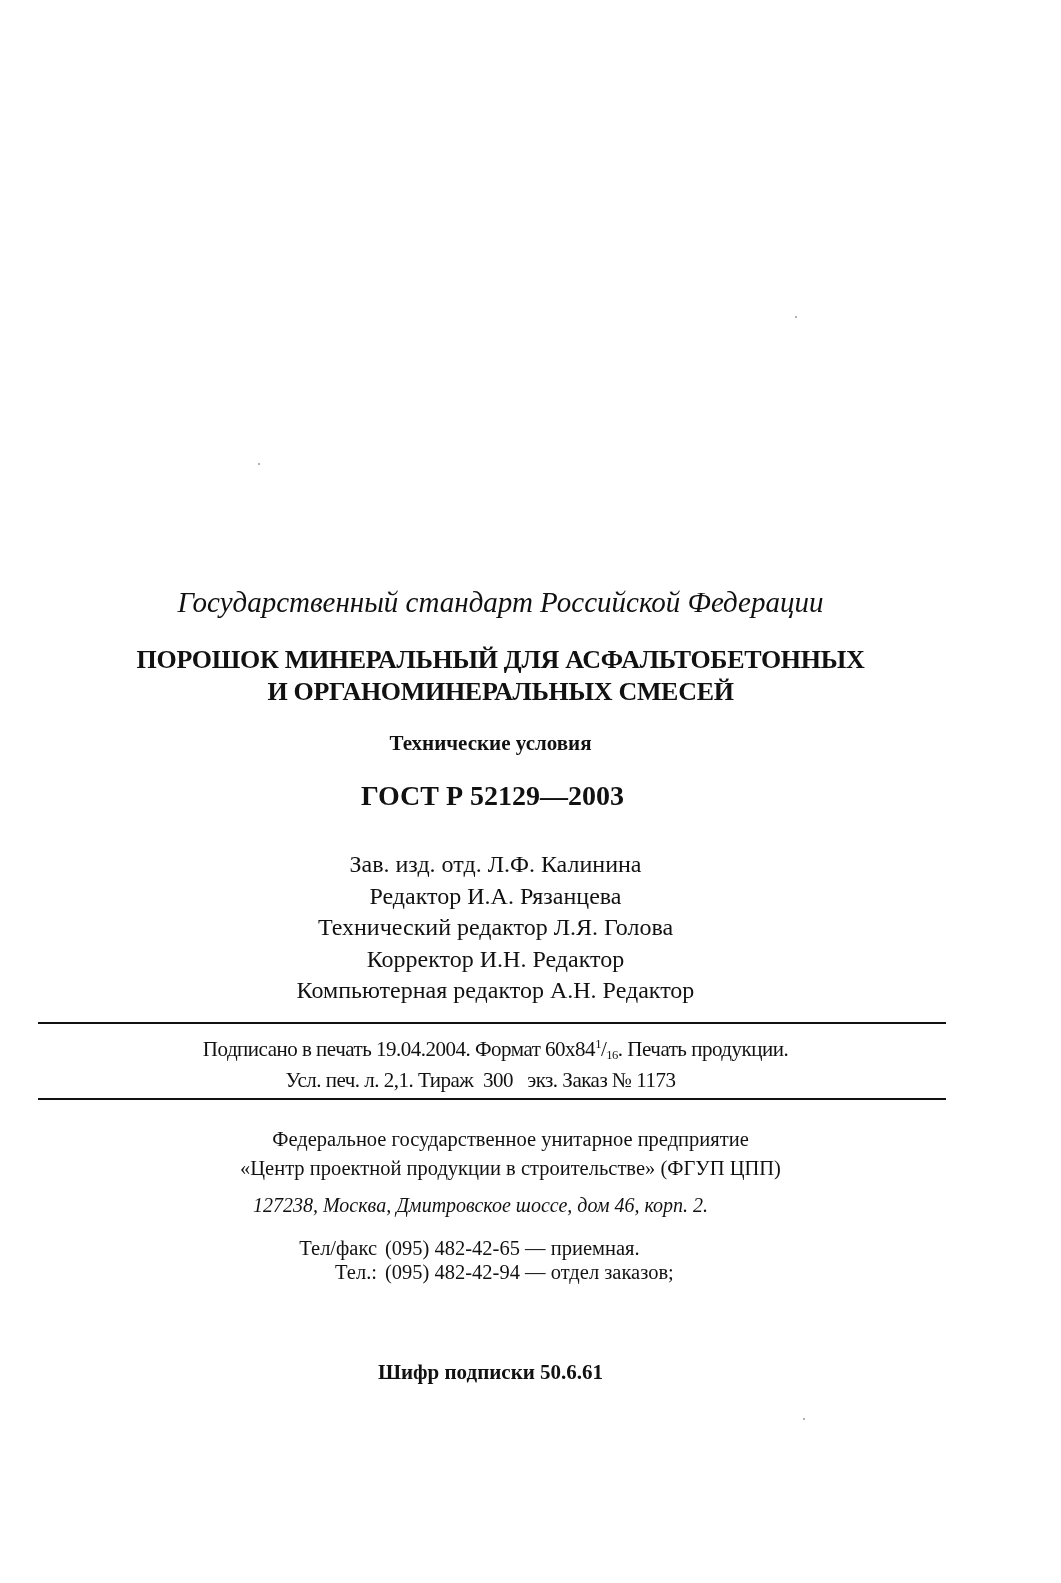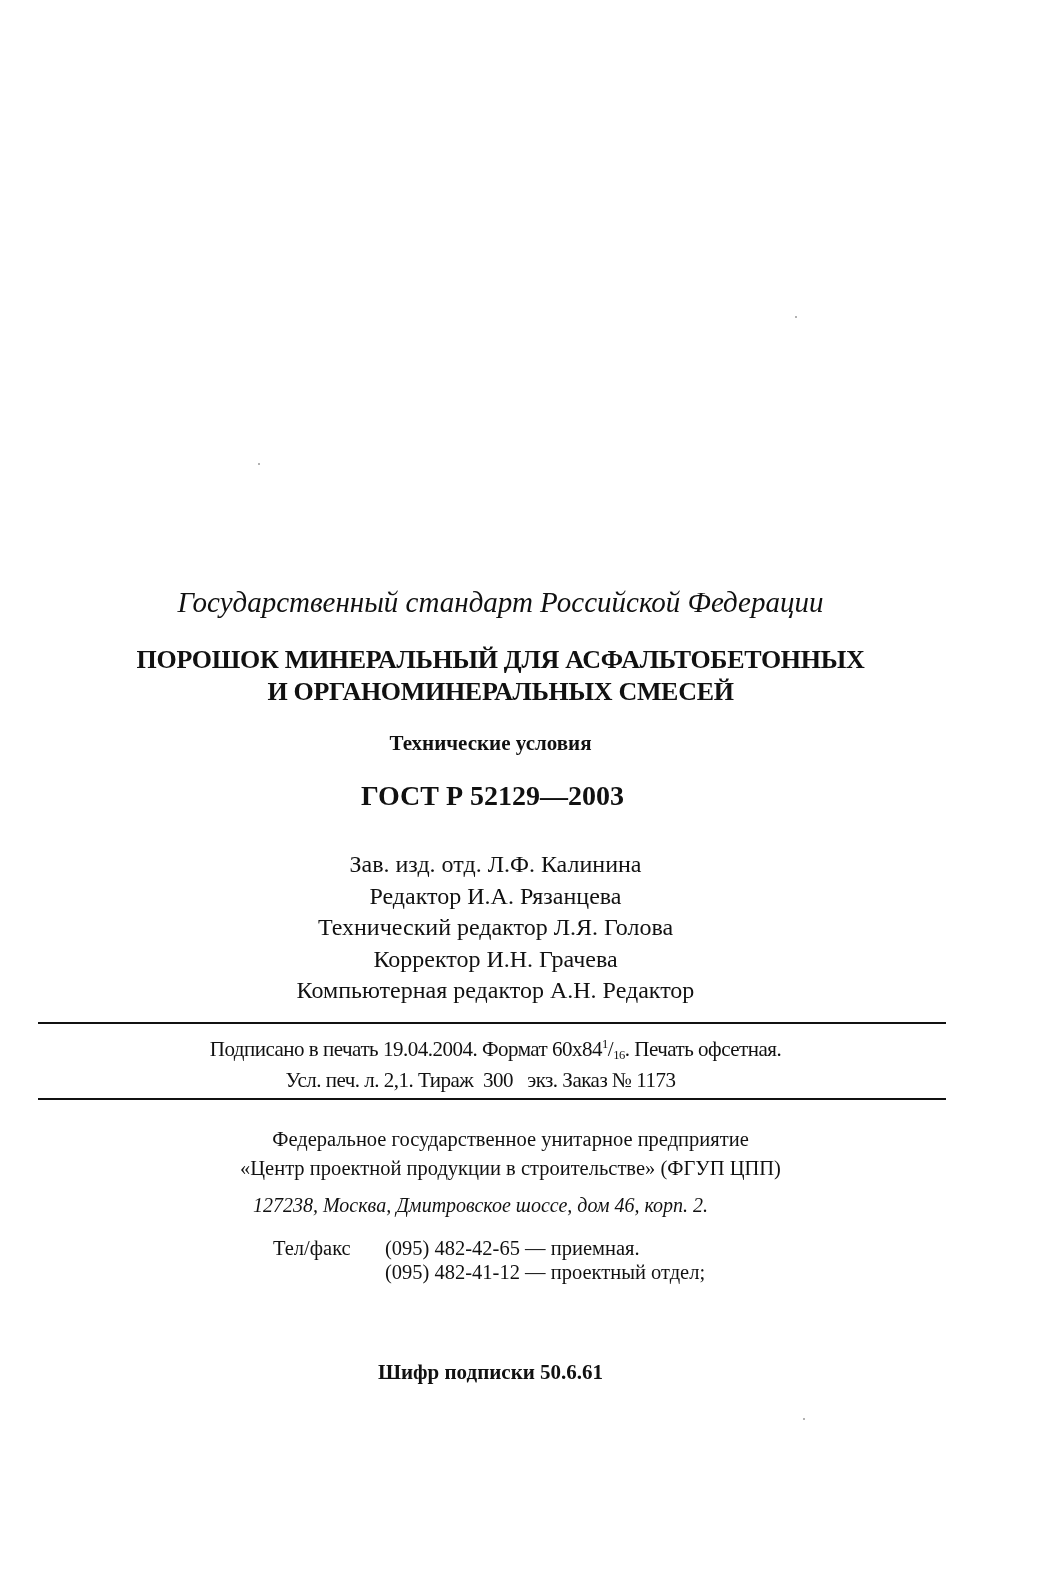--- a/index.html
+++ b/index.html
@@ -17,56 +17,56 @@
   .credits { top: 849px; font-size: 24px; line-height: 31.5px; left: -35px; }
   .credits div { white-space: nowrap; }
   .rule { position: absolute; left: 38px; width: 908px; height: 2px; background: #111; }
   .print1 { top: 1037px; font-size: 21px; left: -35px; letter-spacing: -0.5px; }
   .print2 { top: 1068px; font-size: 21px; left: -50px; letter-spacing: -0.5px; }
   .org1 { top: 1128px; font-size: 20.5px; left: -20px; }
   .org2 { top: 1157px; font-size: 20.5px; left: -20px; }
   .addr { top: 1194px; font-size: 20px; font-style: italic; left: -50px; }
   .phones { position: absolute; top: 1236px; left: 273px; font-size: 20.5px; line-height: 24px; }
   .phone-row { display: flex; white-space: nowrap; }
-  .ph-label { width: 112px; text-align: left; padding-right: 8px; box-sizing: border-box; }
+  .ph-label { width: 112px; text-align: right; padding-right: 8px; box-sizing: border-box; }
   .cipher { top: 1360px; font-size: 21px; font-weight: bold; left: -40px; }
   sup { font-size: 0.6em; vertical-align: 0.6em; }
   sub { font-size: 0.6em; vertical-align: -0.2em; }
   .dot { position: absolute; width: 2px; height: 2px; background: #999; border-radius: 1px; }
 </style>
 </head>
 <body>
 
 <div class="abs std">Государственный стандарт Российской Федерации</div>
 <div class="abs t1">ПОРОШОК МИНЕРАЛЬНЫЙ ДЛЯ АСФАЛЬТОБЕТОННЫХ</div>
 <div class="abs t2">И ОРГАНОМИНЕРАЛЬНЫХ СМЕСЕЙ</div>
 <div class="abs sub">Технические условия</div>
 <div class="abs gost">ГОСТ Р 52129—2003</div>
 
 <div class="abs credits">
   <div><span>Зав. изд. отд.</span> <span class="ital">Л.Ф. Калинина</span></div>
   <div><span>Редактор</span> <span class="ital">И.А. Рязанцева</span></div>
   <div><span>Технический редактор</span> <span class="ital">Л.Я. Голова</span></div>
-  <div><span>Корректор</span> <span class="ital">И.Н. Грачева</span></div>
+  <div><span>Корректор</span> <span class="ital">И.Н. Редактор</span></div>
   <div><span>Компьютерная редактор</span> <span class="ital">А.Н. Редактор</span></div>
 </div>
 
 <div class="rule" style="top:1022px;"></div>
 
-<div class="abs print1"><span>Подписано в печать 19.04.2004. Формат 60x84</span><sup>1</sup><span>/</span><sub>16</sub><span>. Печать офсетная.</span></div>
+<div class="abs print1"><span>Подписано в печать 19.04.2004. Формат 60x84</span><sup>1</sup><span>/</span><sub>16</sub><span>. Печать продукции.</span></div>
 <div class="abs print2" style="white-space:pre;">Усл. печ. л. 2,1. Тираж  300   экз. Заказ № 1173</div>
 
 <div class="rule" style="top:1098px;"></div>
 
 <div class="abs org1">Федеральное государственное унитарное предприятие</div>
 <div class="abs org2">«Центр проектной продукции в строительстве» (ФГУП ЦПП)</div>
 <div class="abs addr">127238, Москва, Дмитровское шоссе, дом 46, корп. 2.</div>
 
 <div class="phones">
   <div class="phone-row"><span class="ph-label">Тел/факс</span><span>(095) 482-42-65</span>&nbsp;<span>— приемная.</span></div>
-  <div class="phone-row"><span class="ph-label"></span><span>(095) 482-41-12</span>&nbsp;<span>— проектный отдел;</span></div>
+  <div class="phone-row"><span class="ph-label">Тел.:</span><span>(095) 482-42-94</span>&nbsp;<span>— отдел заказов;</span></div>
 </div>
 
 <div class="abs cipher">Шифр подписки 50.6.61</div>
 
 <div class="dot" style="left:795px; top:316px;"></div>
 <div class="dot" style="left:258px; top:463px;"></div>
 <div class="dot" style="left:803px; top:1418px;"></div>
 
 </body></html>

